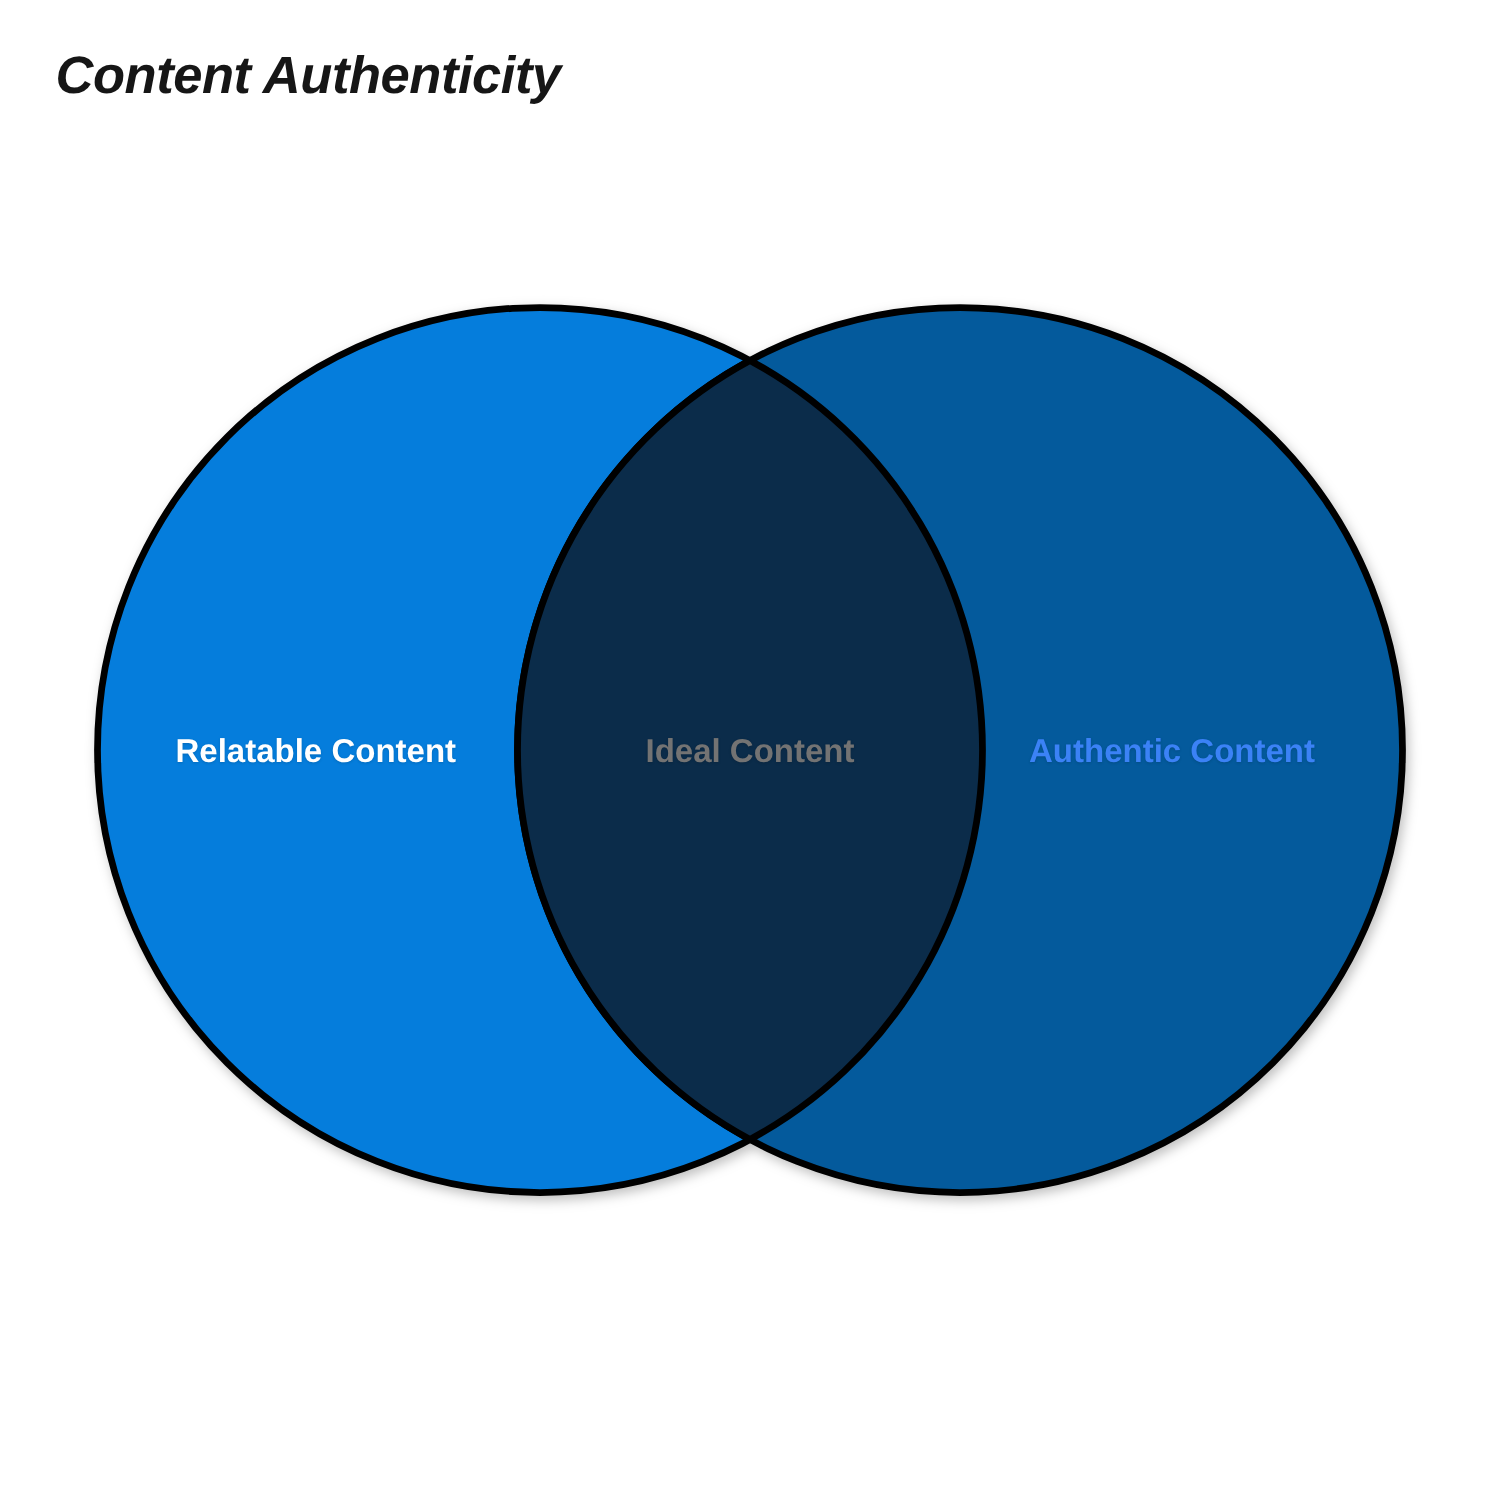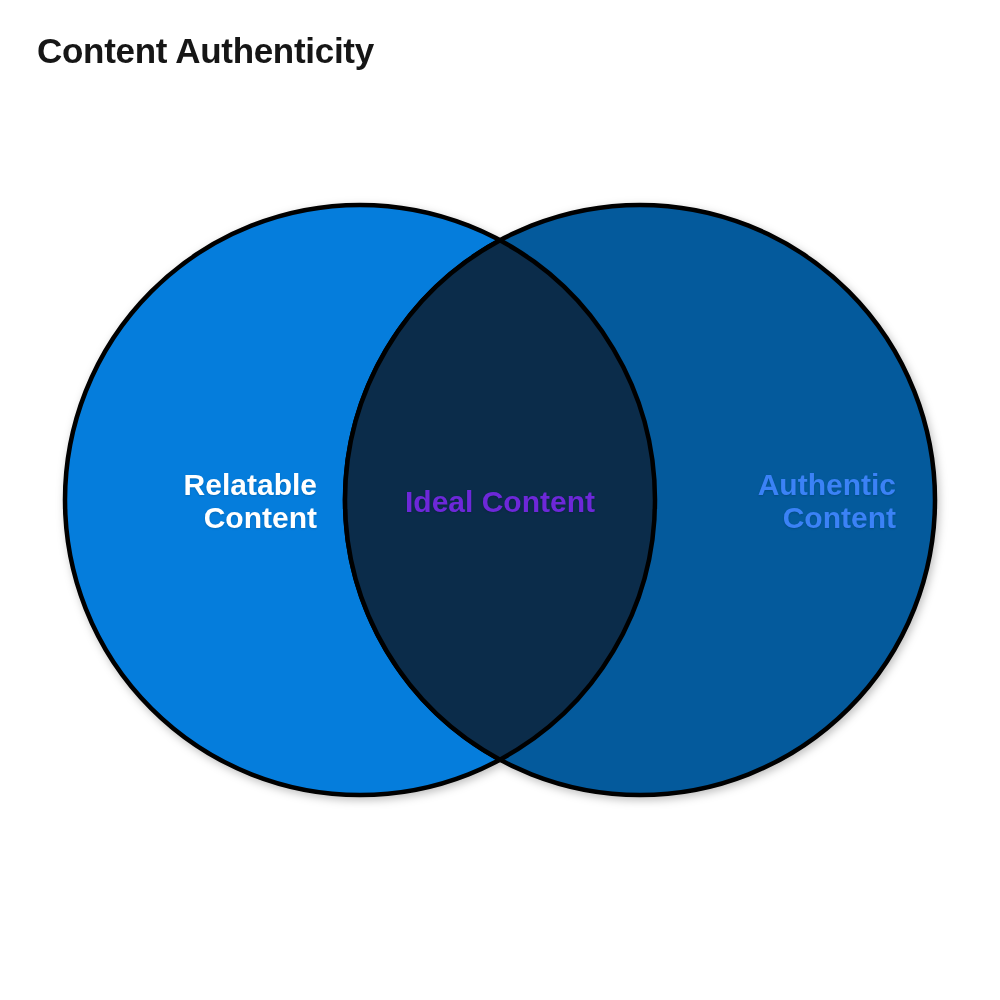--- a/index.html
+++ b/index.html
@@ -9,35 +9,36 @@
     position: relative;
     overflow: hidden;
   }
   .page-title {
     position: absolute;
     left: 37px;
     top: 31px;
     font-size: 35px;
     font-weight: 700;
     letter-spacing: -0.3px;
+    font-style: italic;
   }
   .venn-svg {
     position: absolute;
     left: 0;
     top: 0;
   }
   .venn-shapes {
     filter: drop-shadow(2px 3px 4px rgba(0,0,0,0.25));
   }
   .venn-label {
     position: absolute;
     transform: translate(-50%, -50%);
-    font-size: 30px;
+    font-size: 22px;
     font-weight: 700;
-    text-align: right;
+    text-align: left;
     line-height: 1.1;
     text-shadow: 0 1px 2px rgba(0,0,0,0.15);
   }
   .venn-label.left   { left: 217px; top: 501px; width: 200px; }
   .venn-label.middle { left: 500px; top: 501px; white-space: nowrap; }
   .venn-label.right  { left: 791px; top: 501px; width: 210px; }
 </style>
 </head>
 <body style="background-color: rgb(255, 255, 255);">
 
@@ -46,15 +47,15 @@
 <svg class="venn-svg" width="1000" height="1000" viewBox="0 0 1000 1000">
   <g class="venn-shapes">
     <circle cx="360" cy="500" r="295" stroke-width="4.5" fill="#057DDC" stroke="#000000"></circle>
     <circle cx="640" cy="500" r="295" stroke-width="4.5" fill="#045A9C" stroke="#000000"></circle>
     <path d="M 500 240.34 A 295 295 0 0 1 500 759.66 A 295 295 0 0 1 500 240.34 Z" stroke-width="4.5" fill="#0B2C4A" stroke="#000000"></path>
   </g>
 </svg>
 
 <div class="venn-label left" style="color: rgb(255, 255, 255);">Relatable Content</div>
 
-<div class="venn-label middle" style="color: #6d28d9;">Ideal Content</div>
+<div class="venn-label middle" style="color: #737373;">Ideal Content</div>
 
 <div class="venn-label right" style="color: #3b82f6;">Authentic Content</div>
 
 </body></html>

